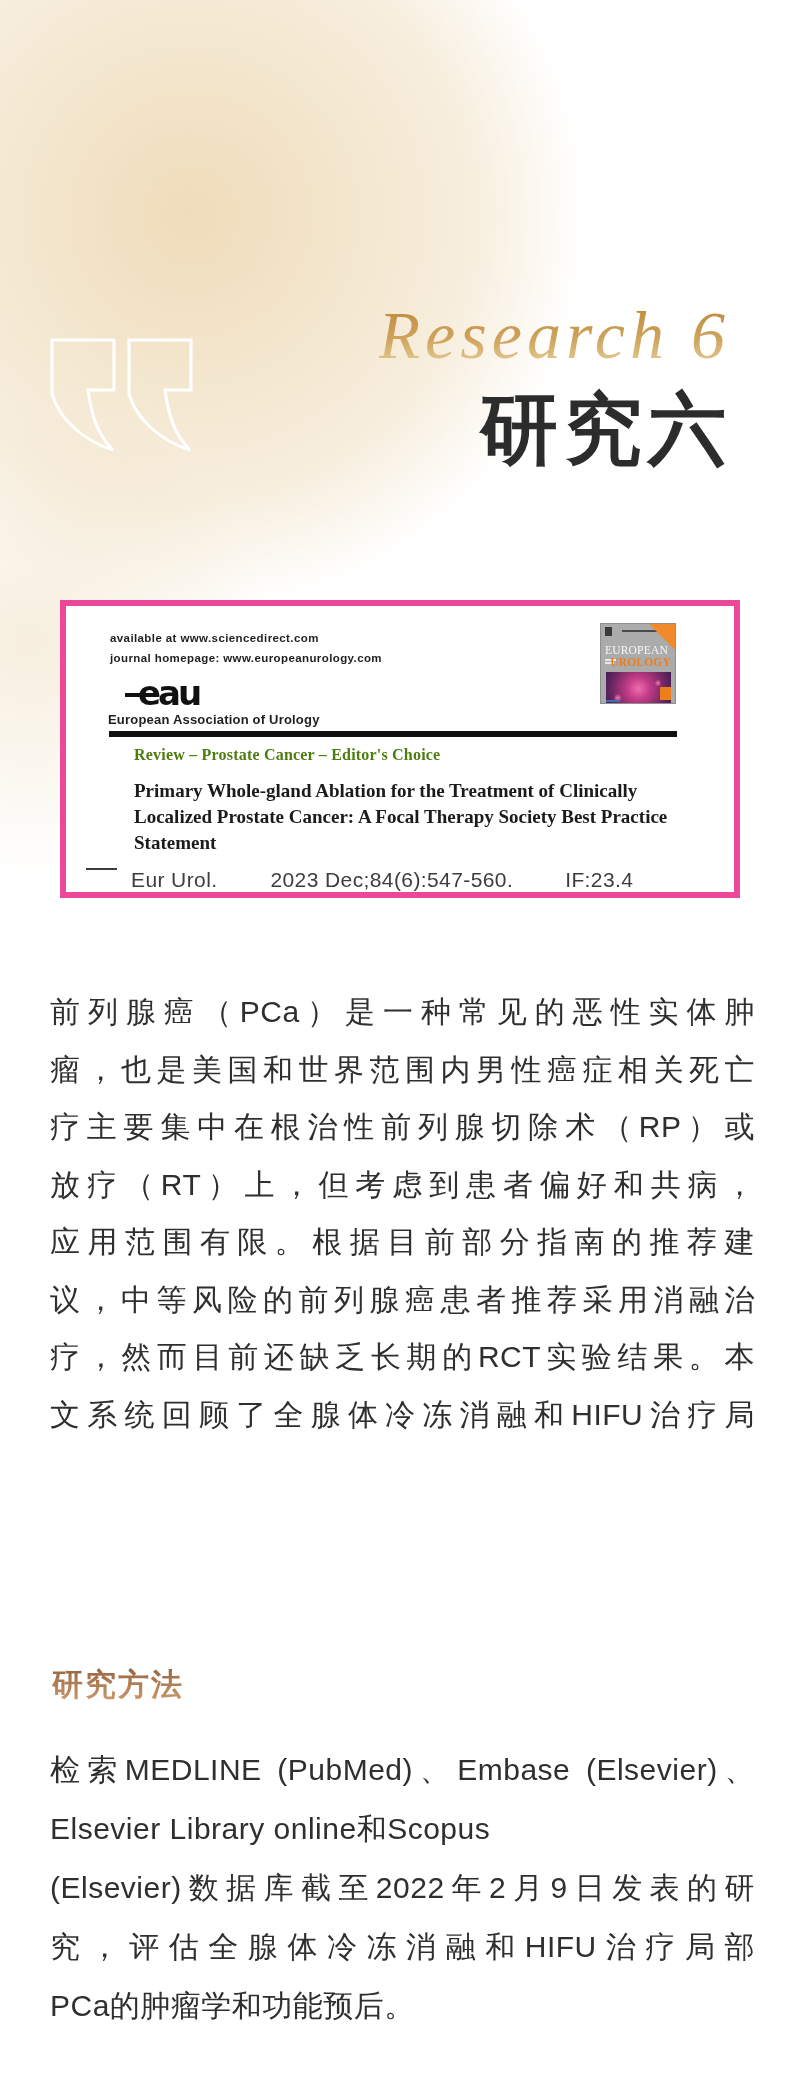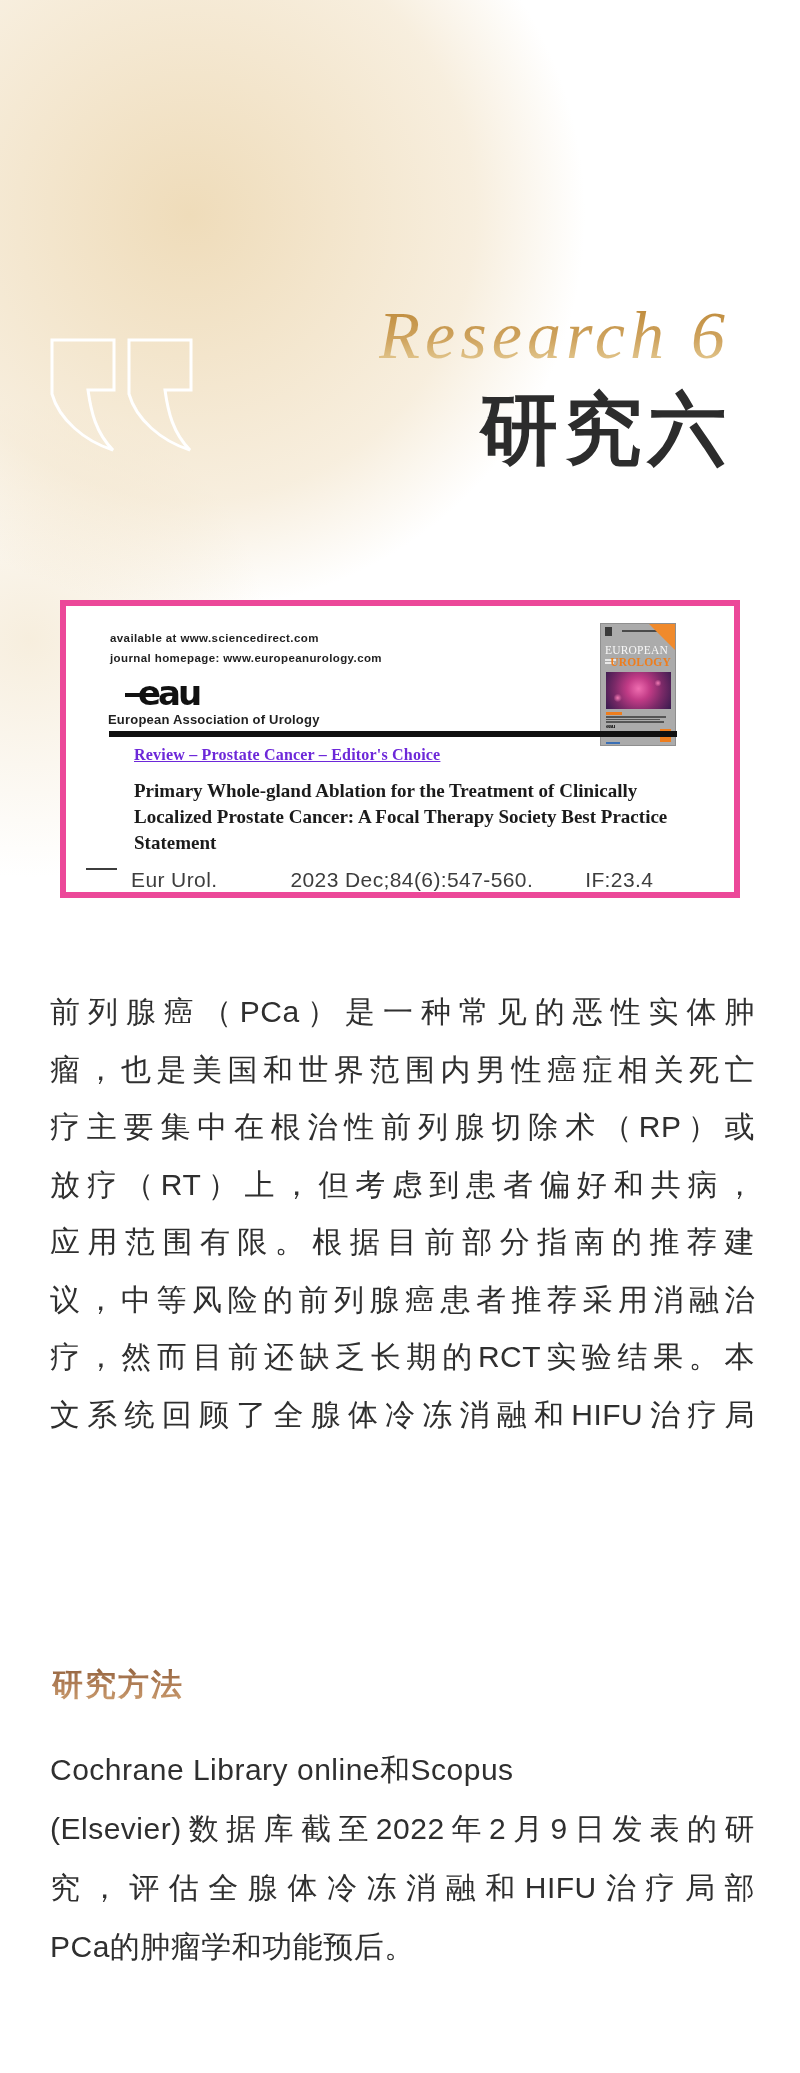--- a/index.html
+++ b/index.html
@@ -48,37 +48,37 @@
     content:"";position:absolute;left:-13px;top:15px;width:32px;height:3.5px;background:#111;
   }
   .eau-sub{
     position:absolute;left:42px;top:106px;
     font-size:13px;font-weight:700;color:#1f1f1f;letter-spacing:0.2px;
   }
   .rule{position:absolute;left:43px;top:125px;width:568px;height:6px;background:#101010;}
   .category{
     position:absolute;left:68px;top:140px;
     font-family:"Liberation Serif","DejaVu Serif",serif;
-    font-size:16px;font-weight:600;color:#6d28d9;letter-spacing:0.2px;text-decoration:underline;
+    font-size:16px;font-weight:600;color:#4d7c0f;letter-spacing:0.2px;
   }
   .art-title{
     position:absolute;left:68px;top:172px;width:540px;
     font-family:"Liberation Serif","DejaVu Serif",serif;
     font-size:19px;line-height:26px;font-weight:700;color:#1b1b1b;
   }
   .cite{
     position:absolute;left:20px;top:262px;display:flex;align-items:flex-start;
     font-size:21px;color:#3d3d3d;letter-spacing:0.4px;white-space:nowrap;
   }
   .cite .dash{width:31px;height:2px;background:#3d3d3d;margin-right:14px;}
-  .cite .issue{margin-left:73px;}
+  .cite .issue{margin-left:53px;}
   .cite .impact{margin-left:52px;}
   
   .cover{
-    position:absolute;left:534px;top:17px;width:76px;height:123px;
+    position:absolute;left:534px;top:17px;width:76px;height:81px;
     background:#ababab;border:1px solid #8f8f8f;box-sizing:border-box;overflow:hidden;padding-left:44px;
   }
   .cov-logo{position:absolute;left:4px;top:3px;width:7px;height:9px;background:#3a3a3a;}
   .cov-topline{position:absolute;left:21px;top:6px;width:37px;height:2px;background:#4a4a4a;}
   .cov-ribbon{position:absolute;right:0;top:0;width:0;height:0;border-left:26px solid transparent;border-top:26px solid #f08a2c;}
   .cov-european{position:absolute;left:4px;top:20px;font-family:"Liberation Serif",serif;font-size:11.5px;letter-spacing:0.2px;color:#f7f7f7;}
   .cov-urology{position:absolute;right:4px;top:32px;font-family:"Liberation Serif",serif;font-size:11.5px;font-weight:700;letter-spacing:0.2px;color:#ee7d1d;margin-left:30px;}
   .cov-wline1{position:absolute;left:4px;top:35px;width:11px;height:1.5px;background:#e8e8e8;}
   .cov-wline2{position:absolute;left:4px;top:38px;width:9px;height:1.5px;background:#e8e8e8;}
   .cov-img{
@@ -177,17 +177,18 @@
     <div class="tline fill">疗主要集中在根治性前列腺切除术（RP）或</div>
     <div class="tline fill">放疗（RT）上，但考虑到患者偏好和共病，</div>
     <div class="tline fill">应用范围有限。根据目前部分指南的推荐建</div>
     <div class="tline fill">议，中等风险的前列腺癌患者推荐采用消融治</div>
     <div class="tline fill">疗，然而目前还缺乏长期的RCT实验结果。本</div>
     <div class="tline fill">文系统回顾了全腺体冷冻消融和HIFU治疗局</div>
   </div>
 
 <div class="section-heading">研究方法</div>
 <div id="methods-text" class="para">
-    <div class="tline">Cochrane Library online和Scopus</div>
+    <div class="tline fill">检索MEDLINE (PubMed)、Embase (Elsevier)、</div>
+    <div class="tline">Elsevier Library online和Scopus</div>
     <div class="tline fill">(Elsevier)数据库截至2022年2月9日发表的研</div>
     <div class="tline fill">究，评估全腺体冷冻消融和HIFU治疗局部</div>
     <div class="tline">PCa的肿瘤学和功能预后。</div>
   </div>
 
 </body></html>

